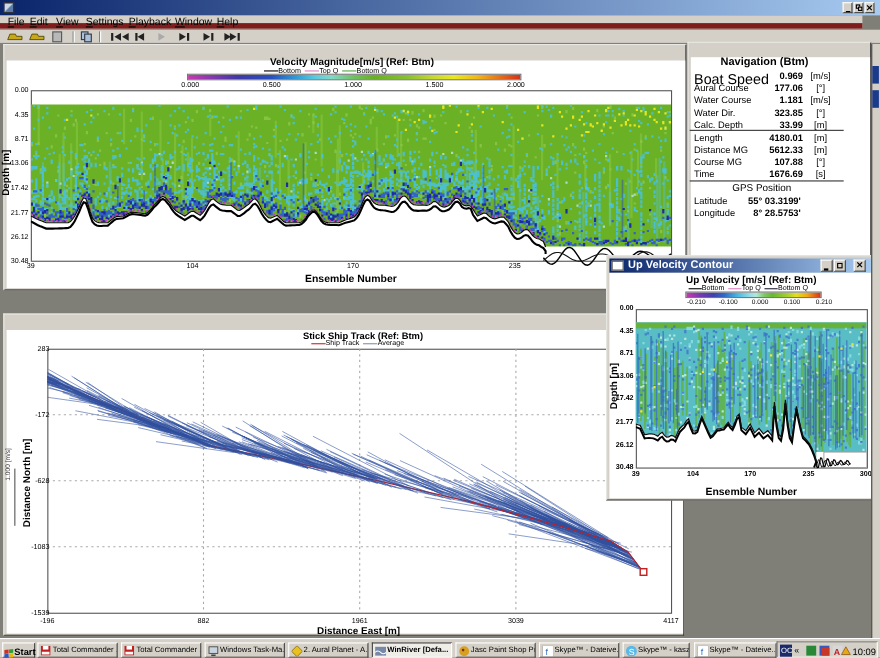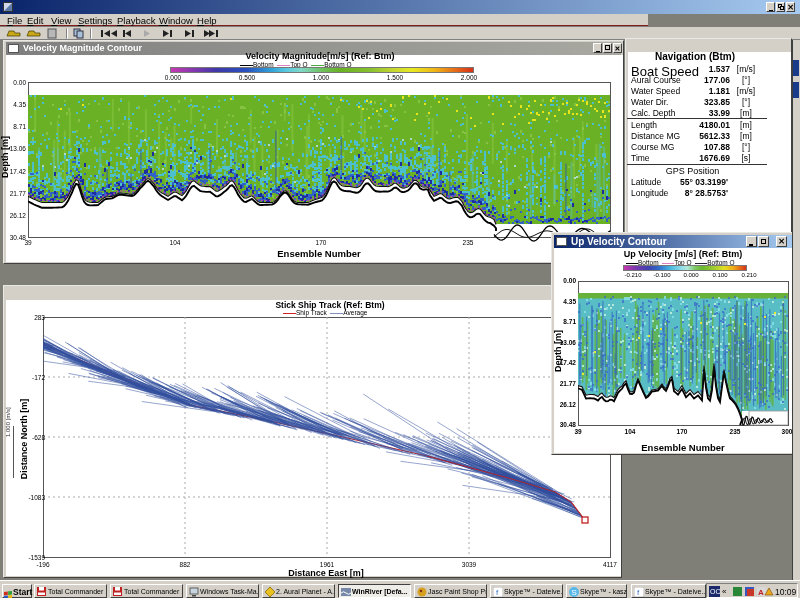--- a/index.html
+++ b/index.html
@@ -20,21 +20,21 @@
  <span class="abs" style="left:3px;top:2px;width:10px;height:10px;background:linear-gradient(135deg,#cfd8e8 45%,#5a7aa8 55%);border:1px solid #333"></span>
  <span class="abs btn3" style="left:766px;top:2px;width:9px;height:10px">
       <span class="abs" style="left:1.5px;top:6.5px;width:4px;height:1.5px;background:#000"></span>
     </span>
  <span class="abs btn3" style="left:776px;top:2px;width:9px;height:10px">
       <span class="abs" style="left:1px;top:1px;width:4px;height:4px;border:1px solid #000"></span>
       <span class="abs" style="left:3px;top:3px;width:4px;height:4px;border:1px solid #000;background:#d4d0c8"></span>
     </span>
  <span class="abs btn3" style="left:786px;top:2px;width:9px;height:10px;font-weight:bold;font-size:8px;line-height:9px">✕</span>
 </div>
-<div class="abs chrome" style="left:0;top:14px;width:648px;height:12px;font-size:9.5px;color:#000;border-bottom:1px solid #7f1d1d">
+<div class="abs chrome" style="left:0;top:14px;width:784px;height:12px;font-size:9.5px;color:#000;border-bottom:5px solid #7f1d1d">
  <span class="abs" style="left:7px;top:1px"><u>F</u>ile</span>
  <span class="abs" style="left:27px;top:1px"><u>E</u>dit</span>
  <span class="abs" style="left:51px;top:1px"><u>V</u>iew</span>
  <span class="abs" style="left:78px;top:1px"><u>S</u>ettings</span>
  <span class="abs" style="left:117px;top:1px"><u>P</u>layback</span>
  <span class="abs" style="left:159px;top:1px"><u>W</u>indow</span>
  <span class="abs" style="left:197px;top:1px"><u>H</u>elp</span>
 </div>
 <div class="abs chrome" style="left:0;top:27px;width:800px;height:13px;border-bottom:1px solid #808080">
 <svg width="240" height="13" style="position:absolute;left:4px;top:0">
@@ -58,31 +58,20 @@
  <path d="M140 3 l6 3.5 l-6 3.5 z" fill="#aaa"></path>
  <g fill="#222">
   <path d="M159 3 l6 3.5 l-6 3.5 z M166 3 v7 h2 v-7 z"></path>
   <path d="M181 3 l6 3.5 l-6 3.5 z M188 3 v7 h2 v-7 z"></path>
   <path d="M200 3 l6 3.5 l-6 3.5 z M205 3 l6 3.5 l-6 3.5 z M212 3 v7 h2 v-7 z"></path>
  </g>
 </svg>
 </div>
 
 <div class="abs win" style="left:3px;top:40px;width:621px;height:224px">
- <div class="abs" style="left:2px;top:1px;width:615px;height:13px;background:linear-gradient(to right,#7f7f7f,#a9a9a2)">
-  <span class="abs" style="left:2px;top:2px;width:11px;height:9px;background:#fff;border:1px solid #555"></span>
-  <span class="abs ctb" style="left:17px;top:1px">Velocity Magnitude Contour</span>
-  <span class="abs btn3" style="left:587px;top:1px;width:9px;height:10px">
-        <span class="abs" style="left:1.5px;top:6.5px;width:4px;height:1.5px;background:#000"></span>
-      </span>
-  <span class="abs btn3" style="left:597px;top:1px;width:9px;height:10px">
-        <span class="abs" style="left:1px;top:1px;width:5px;height:5px;border:1px solid #000"></span>
-      </span>
-  <span class="abs btn3" style="left:607px;top:1px;width:9px;height:10px;font-size:7px;line-height:9px;font-weight:bold">✕</span>
- </div>
  <div class="abs white" style="left:2px;top:14px;width:617px;height:207px"></div>
 </div>
 <div class="abs pt" style="left:120px;top:51px;width:400px;font-size:9px">Velocity Magnitude[m/s] (Ref: Btm)</div>
 <div class="abs" style="left:240px;top:61px;font-size:6.5px;color:#000;white-space:nowrap">
  <span style="display:inline-block;width:13px;height:1px;background:#000;vertical-align:middle"></span>Bottom&nbsp;
  <span style="display:inline-block;width:13px;height:1px;background:#e080c0;vertical-align:middle"></span>Top Q&nbsp;
  <span style="display:inline-block;width:13px;height:1px;background:#50a840;vertical-align:middle"></span>Bottom Q
 </div>
 <div class="abs" style="left:170px;top:67px;width:304px;height:6px;border:1px solid #777;background:linear-gradient(to right,#c838b0,#8838b0 7%,#4038a8 15%,#2850c0 25%,#30a0d8 33%,#58c8e0 38%,#80d8c8 43%,#70c060 50%,#68b122 56%,#88c030 66%,#c8d830 74%,#e8e820 80%,#f0b818 87%,#e87818 93%,#d83018)"></div>
 <div class="abs" style="left:0;top:74px;width:800px;height:7px">
@@ -128,26 +117,26 @@
 <span class="tick" style="left:6px;top:212px;width:20px;text-align:right">26.12</span>
 <span class="tick" style="left:6px;top:234px;width:20px;text-align:right">30.48</span>
 <div class="abs pt" style="left:219px;top:248px;width:200px;font-size:9.5px">Ensemble Number</div>
 <div class="abs pt" style="left:-25px;top:152px;width:60px;font-size:9px;transform:rotate(-90deg)">Depth [m]</div>
 
 <div class="abs win" style="left:625px;top:38px;width:167px;height:197px">
  <div class="abs white" style="left:2px;top:13px;width:163px;height:181px"></div>
 </div>
 <div class="abs pt" style="left:630px;top:51px;width:130px;font-size:10px">Navigation (Btm)</div>
 <span class="abs" style="left:631px;top:64px;font-size:13px">Boat Speed</span>
-<span class="abs" style="left:650px;top:64px;width:80px;text-align:right;font-size:8.5px;font-weight:bold">1.537</span>
+<span class="abs" style="left:650px;top:64px;width:80px;text-align:right;font-size:8.5px;font-weight:bold">0.969</span>
 <span class="abs" style="left:733px;top:64px;width:26px;text-align:center;font-size:8.5px">[m/s]</span>
 <span class="abs" style="left:631px;top:75px;font-size:8.5px">Aural Course</span>
 <span class="abs" style="left:650px;top:75px;width:80px;text-align:right;font-size:8.5px;font-weight:bold">177.06</span>
 <span class="abs" style="left:733px;top:75px;width:26px;text-align:center;font-size:8.5px">[°]</span>
-<span class="abs" style="left:631px;top:86px;font-size:8.5px">Water Speed</span>
+<span class="abs" style="left:631px;top:86px;font-size:8.5px">Water Course</span>
 <span class="abs" style="left:650px;top:86px;width:80px;text-align:right;font-size:8.5px;font-weight:bold">1.181</span>
 <span class="abs" style="left:733px;top:86px;width:26px;text-align:center;font-size:8.5px">[m/s]</span>
 <span class="abs" style="left:631px;top:97px;font-size:8.5px">Water Dir.</span>
 <span class="abs" style="left:650px;top:97px;width:80px;text-align:right;font-size:8.5px;font-weight:bold">323.85</span>
 <span class="abs" style="left:733px;top:97px;width:26px;text-align:center;font-size:8.5px">[°]</span>
 <span class="abs" style="left:631px;top:108px;font-size:8.5px">Calc. Depth</span>
 <span class="abs" style="left:650px;top:108px;width:80px;text-align:right;font-size:8.5px;font-weight:bold">33.99</span>
 <span class="abs" style="left:733px;top:108px;width:26px;text-align:center;font-size:8.5px">[m]</span>
 <div class="abs" style="left:627px;top:118px;width:140px;height:1px;background:#333"></div>
 <span class="abs" style="left:631px;top:120px;font-size:8.5px">Length</span>

